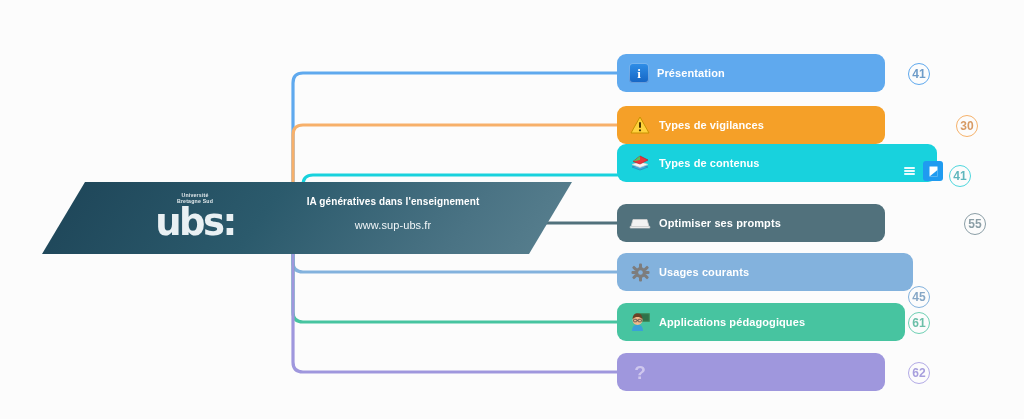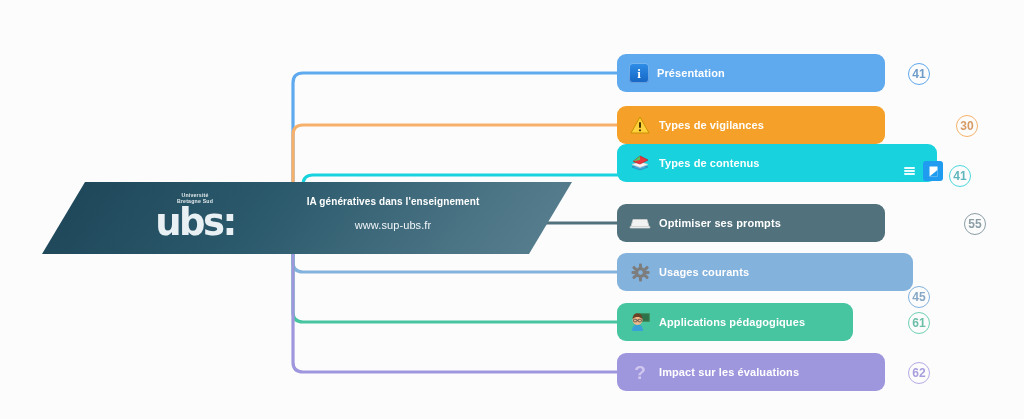--- a/index.html
+++ b/index.html
@@ -285,36 +285,35 @@
           <rect x="2.2" y="11.2" width="3" height="5" rx="1" transform="rotate(45 3.7 13.7)"></rect>
           <circle cx="9.5" cy="9.5" r="5.4"></circle>
         </g>
         <circle cx="9.5" cy="9.5" r="2.3" fill="#83b2dd"></circle>
       </svg>
     </div>
     <div class="node-label">Usages courants</div>
   </div>
   <div class="badge" style="left:908px; top:262px; border-color:#83b2dd; color:#86a7c6;margin-top:24px;">45</div>
 
-  <div class="node" style="left:617px; top:303px; width:236px; background:#47c4a0;">
+  <div class="node" style="left:617px; top:303px; width:288px; background:#47c4a0;">
     <div class="node-icon">
       <svg width="21" height="20" viewBox="0 0 21 20">
         <rect x="9" y="1" width="11" height="9" rx="1" fill="#3e8f5f"></rect>
         <rect x="10.2" y="2.2" width="8.6" height="6.6" fill="#2e7249"></rect>
         <path d="M2 19 C2 14.5 4.5 12.4 7.5 12.4 C10.5 12.4 13 14.5 13 19 Z" fill="#3aa0d8"></path>
         <circle cx="7.5" cy="8" r="5" fill="#f4b98a"></circle>
         <path d="M2.6 7.2 C2.6 2.8 5 1.2 7.5 1.2 C10 1.2 12.4 2.8 12.4 7.2 C11 5.6 9.2 5 7.5 5 C5.8 5 4 5.6 2.6 7.2 Z" fill="#6b4226"></path>
         <rect x="3.6" y="7.3" width="3.3" height="2.5" rx=".7" fill="none" stroke="#4a4a4a" stroke-width=".8"></rect>
         <rect x="8.1" y="7.3" width="3.3" height="2.5" rx=".7" fill="none" stroke="#4a4a4a" stroke-width=".8"></rect>
         <line x1="6.9" y1="8.4" x2="8.1" y2="8.4" stroke="#4a4a4a" stroke-width=".8"></line>
       </svg>
     </div>
     <div class="node-label">Applications pédagogiques</div>
   </div>
   <div class="badge" style="left:908px; top:312px; border-color:#6fd0b4; color:#6bbfa8;">61</div>
 
   <div class="node" style="left:617px; top:353px; width:268px; background:#9f97dd;">
     <div class="node-icon ic-question">?</div>
-    <div class="node-label">Impact sur les évaluations</div>
   </div>
   <div class="badge" style="left:908px; top:362px; border-color:#b3abe6; color:#a79fdd;">62</div>
 
 </div>
 
 </body></html>

